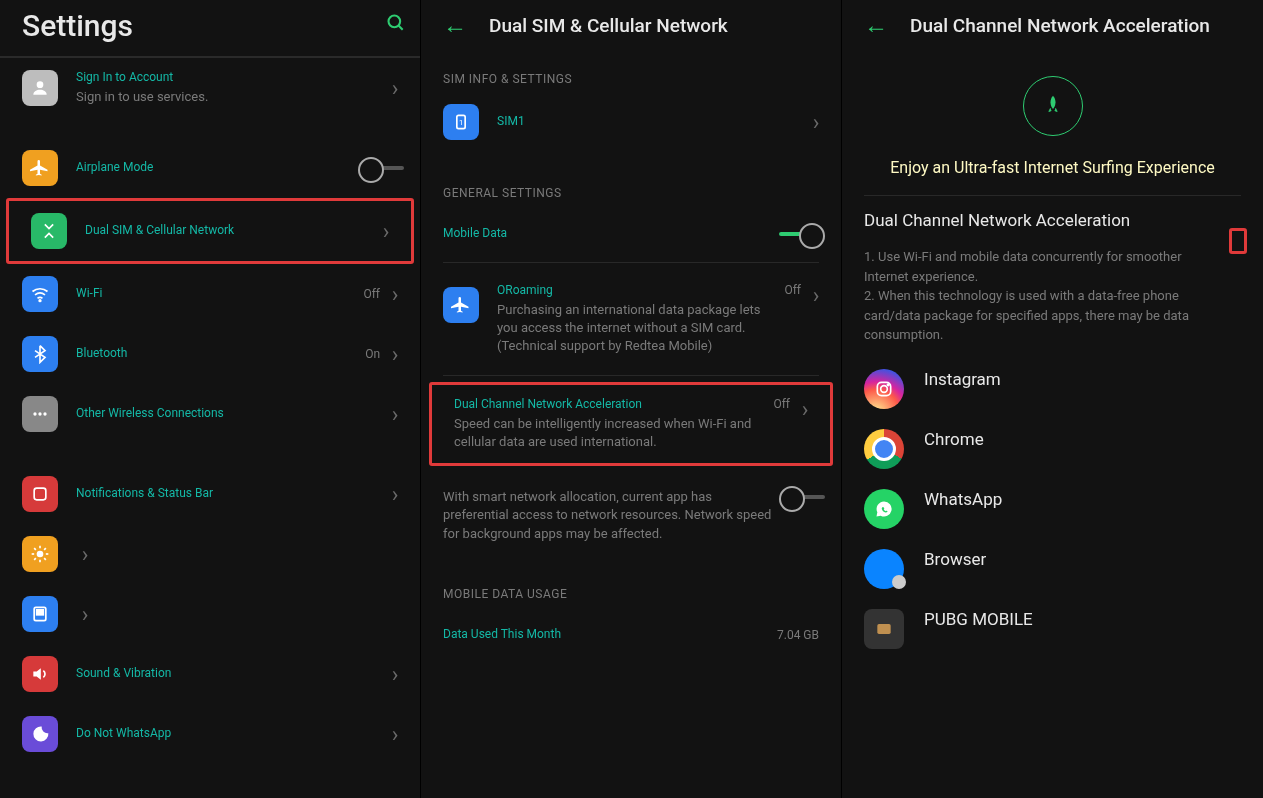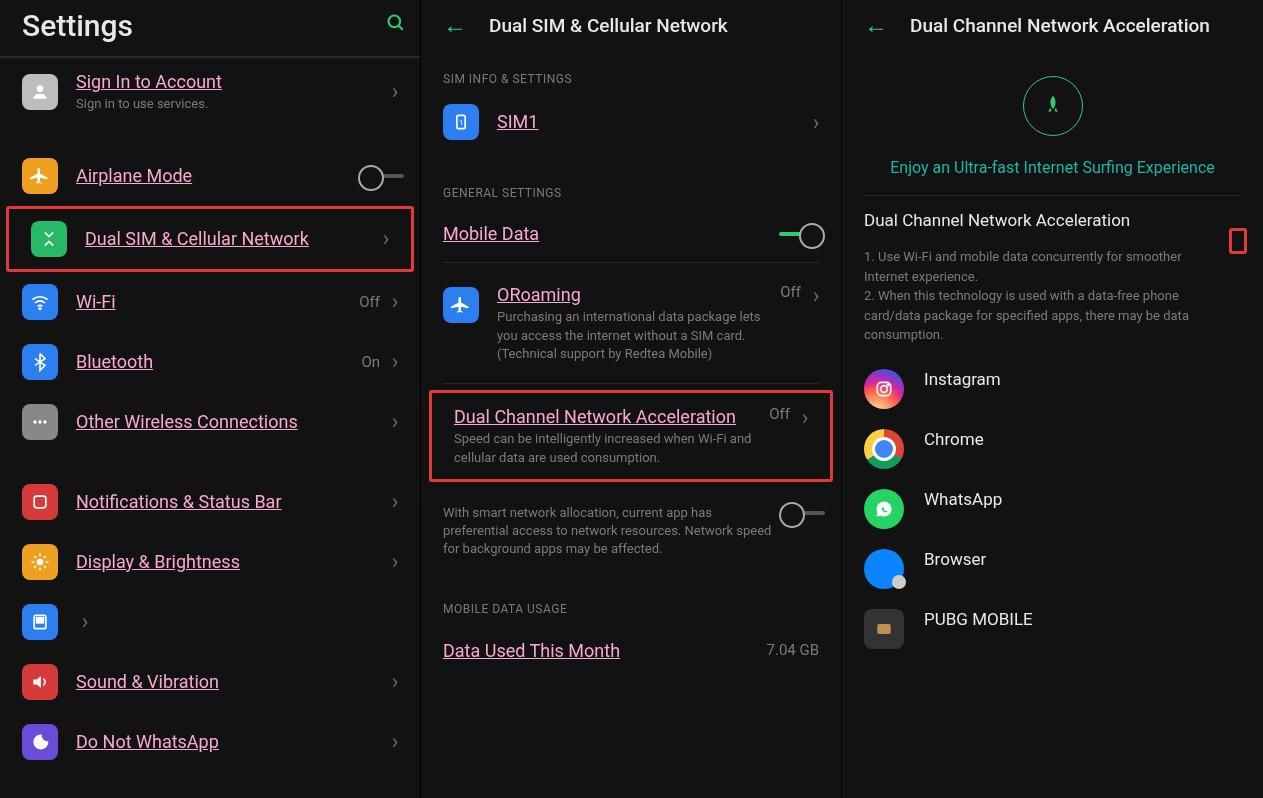--- a/index.html
+++ b/index.html
@@ -9,38 +9,38 @@
   .screen:last-child { border-right:none; }
   .hdr { display:flex; align-items:center; height:50px; padding:0 14px 0 22px; font-size:19px; font-weight:500; }
   .hdr .back { color:#2ecc71; font-size:24px; margin-right:22px; cursor:pointer; }
   .hdr .title-big { font-size:30px; flex:1; }
   .hdr .search { color:#2ecc71; font-size:22px; cursor:pointer; }
   .divider { height:2px; background:#2a2a2a; margin:6px 0 0 0; }
   .section-hdr { font-size:12px; color:#7a7a7a; padding:22px 22px 6px 22px; letter-spacing:0.5px; }
   .row { display:flex; align-items:center; padding:12px 16px 12px 22px; min-height:56px; }
   .row .icon { width:36px; height:36px; border-radius:8px; display:flex; align-items:center; justify-content:center; margin-right:18px; flex-shrink:0; }
   .row .label-col { flex:1; min-width:0; }
-  .row .lbl { font-size:18px; color:#f9a8d4; line-height:1.3;text-decoration:underline; }
+  .row .lbl { font-size:12px; color:#14b8a6; line-height:1.3; }
   .row .sub { font-size:13px; color:#7a7a7a; line-height:1.4; margin-top:2px; }
-  .row .value { font-size:15px; color:#7a7a7a; margin-right:6px; }
+  .row .value { font-size:12px; color:#7a7a7a; margin-right:6px; }
   .row .chev { color:#6a6a6a; font-size:22px; width:18px; text-align:center; }
   .row .toggle-off { width:46px; height:22px; position:relative; }
   .row .toggle-off::before { content:''; position:absolute; right:0; top:9px; width:24px; height:4px; background:#555; border-radius:2px; }
   .row .toggle-off::after { content:''; position:absolute; left:0; top:0; width:22px; height:22px; border:2px solid #aaa; border-radius:50%; background:#121212; }
   .row .toggle-on { width:46px; height:22px; position:relative; }
   .row .toggle-on::before { content:''; position:absolute; left:0; top:9px; width:24px; height:4px; background:#2ecc71; border-radius:2px; }
   .row .toggle-on::after { content:''; position:absolute; right:0; top:0; width:22px; height:22px; border:2px solid #aaa; border-radius:50%; background:#121212; }
   .app-row { display:flex; align-items:flex-start; padding:10px 22px; min-height:60px; }
   .app-row .appicon { width:40px; height:40px; border-radius:50%; margin-right:20px; flex-shrink:0; display:flex; align-items:center; justify-content:center; }
   .app-row .lbl { font-size:17px; }
   .highlight { border:3px solid #e03a3a; border-radius:3px; }
   .hero { display:flex; flex-direction:column; align-items:center; padding:26px 0 18px; }
   .hero .circle { width:60px; height:60px; border:1.5px solid #2ecc71; border-radius:50%; display:flex; align-items:center; justify-content:center; }
   .hero .rocket { color:#2ecc71; font-size:24px; }
-  .hero .caption { font-size:16px; color:#14b8a6; margin-top:22px; }
+  .hero .caption { font-size:16px; color:#fef9c3; margin-top:22px; }
   .thin-div { height:1px; background:#282828; margin:0 22px; }
   .dcna-row { padding:14px 16px 14px 22px; display:flex; align-items:flex-start; }
   .dcna-row .txt { flex:1; }
   .dcna-row .ttl { font-size:17px; }
   .dcna-row .desc { font-size:13px; color:#7a7a7a; margin-top:6px; line-height:1.5; }
   .spacer { height:20px; }
   
   .ic-account{background:#bdbdbd;} .ic-airplane{background:#f0a020;} .ic-sim{background:#28b968;} .ic-wifi{background:#2d7ff0;}
   .ic-bt{background:#2d7ff0;} .ic-other{background:#888;} .ic-notif{background:#d63a3a;} .ic-display{background:#f0a020;}
   .ic-home{background:#2d7ff0;} .ic-sound{background:#d63a3a;} .ic-dnd{background:#6a4cd8;} .ic-sim1{background:#2d7ff0;} .ic-roam{background:#2d7ff0;}
@@ -173,23 +173,20 @@
               <line x1="12" y1="19" x2="12" y2="22"></line>
               <line x1="2" y1="12" x2="5" y2="12"></line>
               <line x1="19" y1="12" x2="22" y2="12"></line>
               <line x1="5" y1="5" x2="7" y2="7"></line>
               <line x1="17" y1="17" x2="19" y2="19"></line>
               <line x1="5" y1="19" x2="7" y2="17"></line>
               <line x1="17" y1="7" x2="19" y2="5"></line>
             </g>
           </svg>
         </div>
-      <div class="label-col">
-          <div class="lbl">Display &amp; Brightness</div>
-        </div>
       <div class="chev">›</div>
     </div>
 
     <div class="row">
       <div class="icon ic-home">
           <svg viewBox="0 0 24 24" fill="none" stroke="#fff" stroke-width="2">
             <rect x="5" y="4" width="14" height="16" rx="2"></rect>
             <rect x="8" y="7" width="8" height="6" fill="#fff"></rect>
           </svg>
         </div>
@@ -262,21 +259,21 @@
         <div class="sub">Purchasing an international data package lets you access the internet without a SIM card. (Technical support by Redtea Mobile)</div>
       </div>
       <div class="value">Off</div>
       <div class="chev">›</div>
     </div>
     <div class="thin-div"></div>
 
     <div class="row highlight" style="margin:6px 8px;align-items:flex-start;padding-top:12px;padding-bottom:12px;">
       <div class="label-col">
         <div class="lbl">Dual Channel Network Acceleration</div>
-        <div class="sub">Speed can be intelligently increased when Wi-Fi and cellular data are used consumption.</div>
+        <div class="sub">Speed can be intelligently increased when Wi-Fi and cellular data are used international.</div>
       </div>
       <div class="value">Off</div>
       <div class="chev">›</div>
     </div>
 
     <div class="row" style="align-items:flex-start;padding-top:14px;padding-bottom:14px;">
       <div class="label-col">
         <div class="sub">With smart network allocation, current app has preferential access to network resources. Network speed for background apps may be affected.</div>
       </div>
       <div class="toggle-off"></div>

